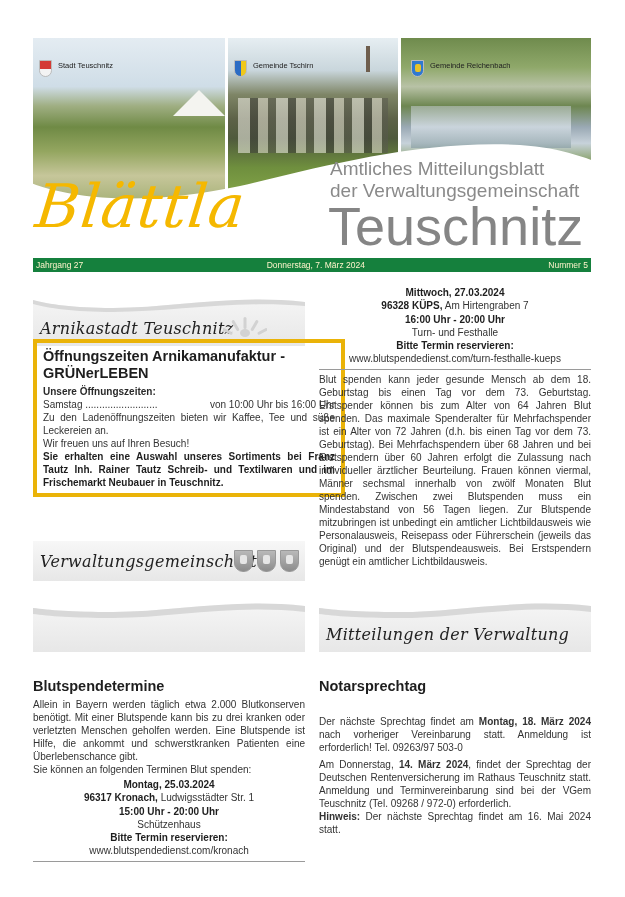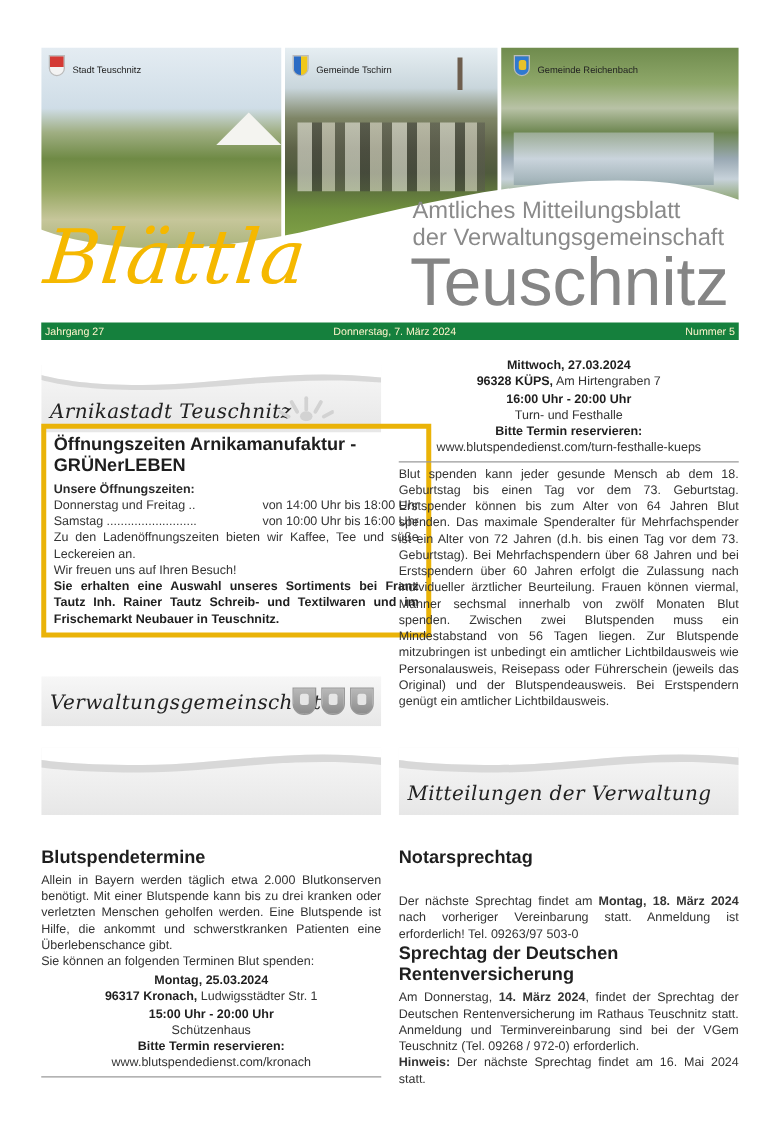--- a/index.html
+++ b/index.html
@@ -19,21 +19,21 @@
       background:
         linear-gradient(180deg, #6f8b4d 0%, #8fa86a 18%, #b8c2a6 30%, #6d8650 42%, #9aa9b4 55%, #c7d2da 65%, #7f9a58 78%, #4e6f2d 100%); }
     
     .tent { position: absolute; left: 140px; top: 52px; width: 0; height: 0;
       border-left: 26px solid transparent; border-right: 26px solid transparent; border-bottom: 26px solid #f4f4f0; }
     .church { position: absolute; left: 138px; top: 8px; width: 4px; height: 26px; background: #6e5e4e; }
     .houses { position: absolute; left: 10px; top: 60px; width: 150px; height: 55px;
       background: repeating-linear-gradient(90deg, #f3f1ea 0 12px, #3e3e3a 12px 20px, #e8e4d8 20px 30px, #58584e 30px 38px); opacity: .55; }
     .pond { position: absolute; left: 10px; top: 68px; width: 160px; height: 42px; background: linear-gradient(180deg,#a7b5a6,#d6dfe6 50%,#8fa3a8); opacity:.8; }
 
-    .photo-label { position: absolute; top: 6px; display: flex; align-items: flex-end; gap: 6px; }
+    .photo-label { position: absolute; top: 22px; display: flex; align-items: flex-start; gap: 6px; }
     .crest { width: 13px; height: 17px; border-radius: 0 0 7px 7px; flex: none; }
     .crest.red { background: linear-gradient(180deg,#d43a35 0 55%, #f3f3f3 55% 100%); border: 1px solid #bbb; }
     .crest.blue1 { background: linear-gradient(90deg,#2c6cc4 0 50%, #f0c81a 50% 100%); border: 1px solid #bbb; }
     .crest.blue2 { background: linear-gradient(180deg,#2f79d0 0 100%); border: 1px solid #bbb; position: relative; }
     .crest.blue2::after { content:""; position:absolute; left:3px; top:3px; width:6px; height:8px; background:#e7c22a; border-radius:2px; }
     .photo-label span { font-size: 7.5px; color: #222; line-height: 10px; margin-top: 1px; }
 
     
     .wave { position: absolute; left: 0; top: 0; width: 625px; height: 260px; pointer-events: none; }
 
@@ -138,24 +138,20 @@
       <rect x="6" y="9" width="3" height="11" rx="1.5" transform="rotate(-62 7.5 18)"></rect>
       <rect x="35" y="9" width="3" height="11" rx="1.5" transform="rotate(62 36.5 18)"></rect>
     </g>
   </svg>
 </div>
 
 <div class="boxed">
   <h2>Öffnungszeiten Arnikamanufaktur - GRÜNerLEBEN</h2>
   <div class="lbl">Unsere Öffnungszeiten:</div>
   <div class="row2">
-    <span>Donnerstag und Freitag ..</span>
-    <span>von 14:00 Uhr bis 18:00 Uhr</span>
-  </div>
-  <div class="row2">
     <span>Samstag ..........................</span>
     <span>von 10:00 Uhr bis 16:00 Uhr</span>
   </div>
   <p class="t">Zu den Ladenöffnungszeiten bieten wir Kaffee, Tee und süße Leckereien an.</p>
   <p class="t">Wir freuen uns auf Ihren Besuch!</p>
   <p class="tb">Sie erhalten eine Auswahl unseres Sortiments bei Franz Tautz Inh. Rainer Tautz Schreib- und Textilwaren und im Frischemarkt Neubauer in Teuschnitz.</p>
 </div>
 
 <div class="banner flat" style="left:33px; top:541px; width:272px;">
   <div class="bg"></div>
@@ -211,16 +207,15 @@
     </svg>
   <div class="script">Mitteilungen der Verwaltung</div>
 </div>
 
 <div class="col-r" style="top:678px;">
   <h3 class="hd">Notarsprechtag</h3>
   <p class="t" style="margin-top:20px;"><span>Der nächste Sprechtag findet am </span><b>Montag, 18. März 2024</b><span> nach vorheriger Vereinbarung statt. Anmeldung ist erforderlich! Tel. 09263/97 503-0</span></p>
 </div>
 
 <div class="col-r" style="top:755px;">
-  <h3 class="hd">Sprechtag der Deutschen Rentenversicherung</h3>
   <p class="t" style="margin-top:3px;"><span>Am Donnerstag, </span><b>14. März 2024</b><span>, findet der Sprechtag der Deutschen Rentenversicherung im Rathaus Teuschnitz statt. Anmeldung und Terminvereinbarung sind bei der VGem Teuschnitz (Tel. 09268 / 972-0) erforderlich.</span></p>
   <p class="t"><b>Hinweis:</b><span> Der nächste Sprechtag findet am 16. Mai 2024 statt.</span></p>
 </div>
 
 </body></html>

